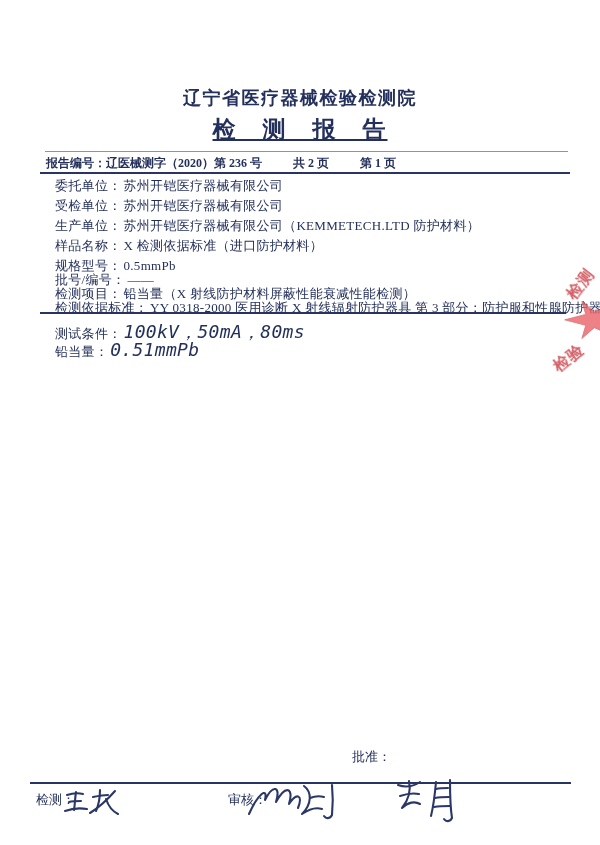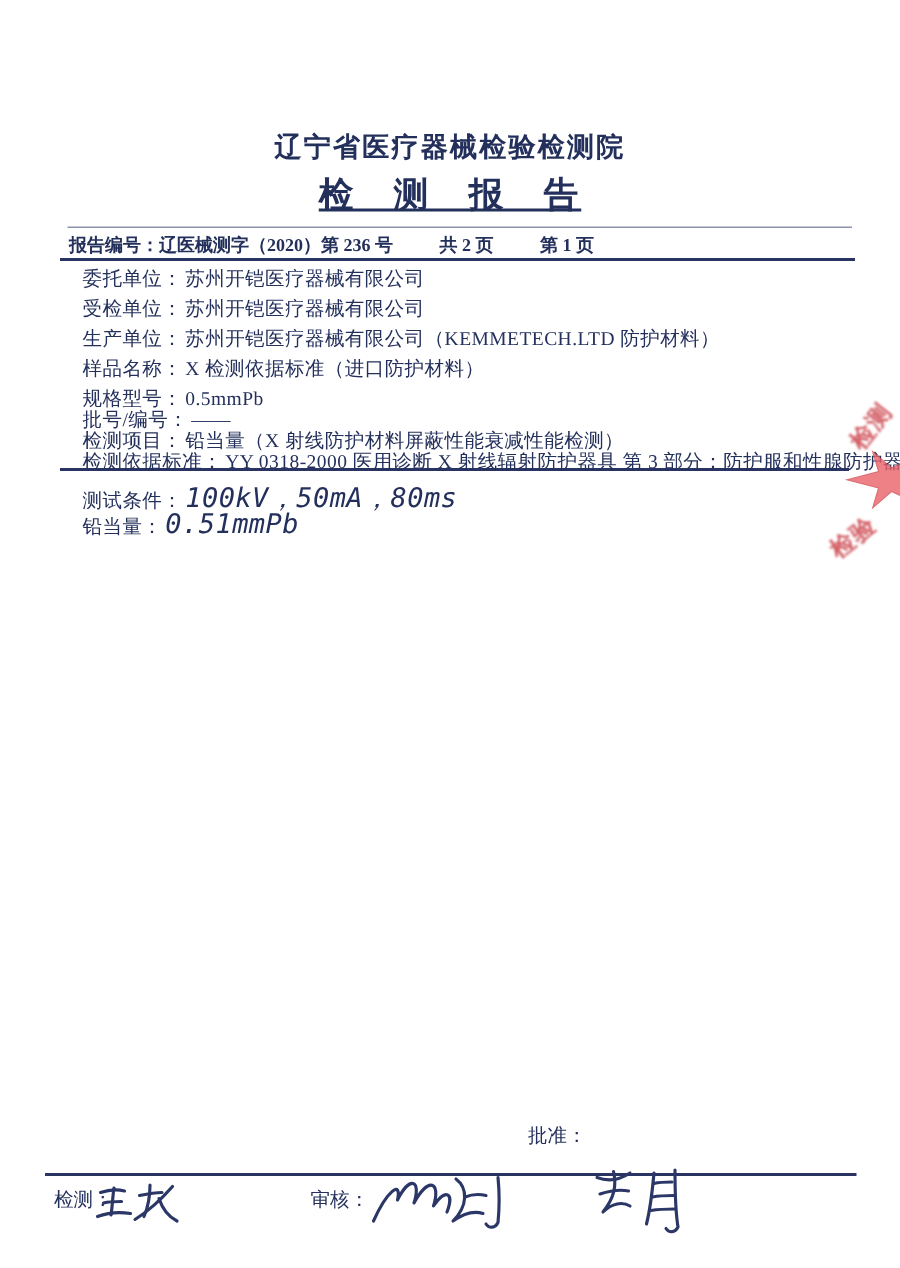--- a/index.html
+++ b/index.html
@@ -114,21 +114,21 @@
   <path d="M7,11 C13,9 19,9 23,10"></path>
   <path d="M9,18 C13,17 18,17 21,17"></path>
   <path d="M5,27 C13,24 21,24 27,25"></path>
   <path d="M16,8 C15,14 15,20 14,26"></path>
   <path d="M33,13 C38,12 44,11 48,11"></path>
   <path d="M40,6 C40,13 39,20 36,27"></path>
   <path d="M30,29 C38,24 48,15 55,7"></path>
   <path d="M46,15 C48,21 52,27 58,30"></path>
 </svg>
 
-<div class="sig-label" style="top:791px;left:207px">审核：</div>
+<div class="sig-label" style="top:791px;left:228px">审核：</div>
 <svg class="sig-svg" style="top:778px;left:246px" width="102" height="46" viewBox="0 0 102 46">
   <path d="M3,36 C12,16 22,8 19,22 C27,6 35,8 30,24 C40,6 48,10 43,26 C51,14 57,17 52,30"></path>
   <path d="M58,8 C66,14 66,26 56,36 C63,31 70,29 76,31"></path>
   <path d="M64,20 C69,18 74,18 78,19"></path>
   <path d="M86,7 C87,17 87,27 86,37 C84,41 80,41 78,38"></path>
 </svg>
 
 <div class="sig-label" style="top:748px;left:352px">批准：</div>
 <svg class="sig-svg" style="top:776px;left:390px" width="80" height="48" viewBox="0 0 80 48">
   <path d="M8,9 C16,12 24,10 30,6"></path>

